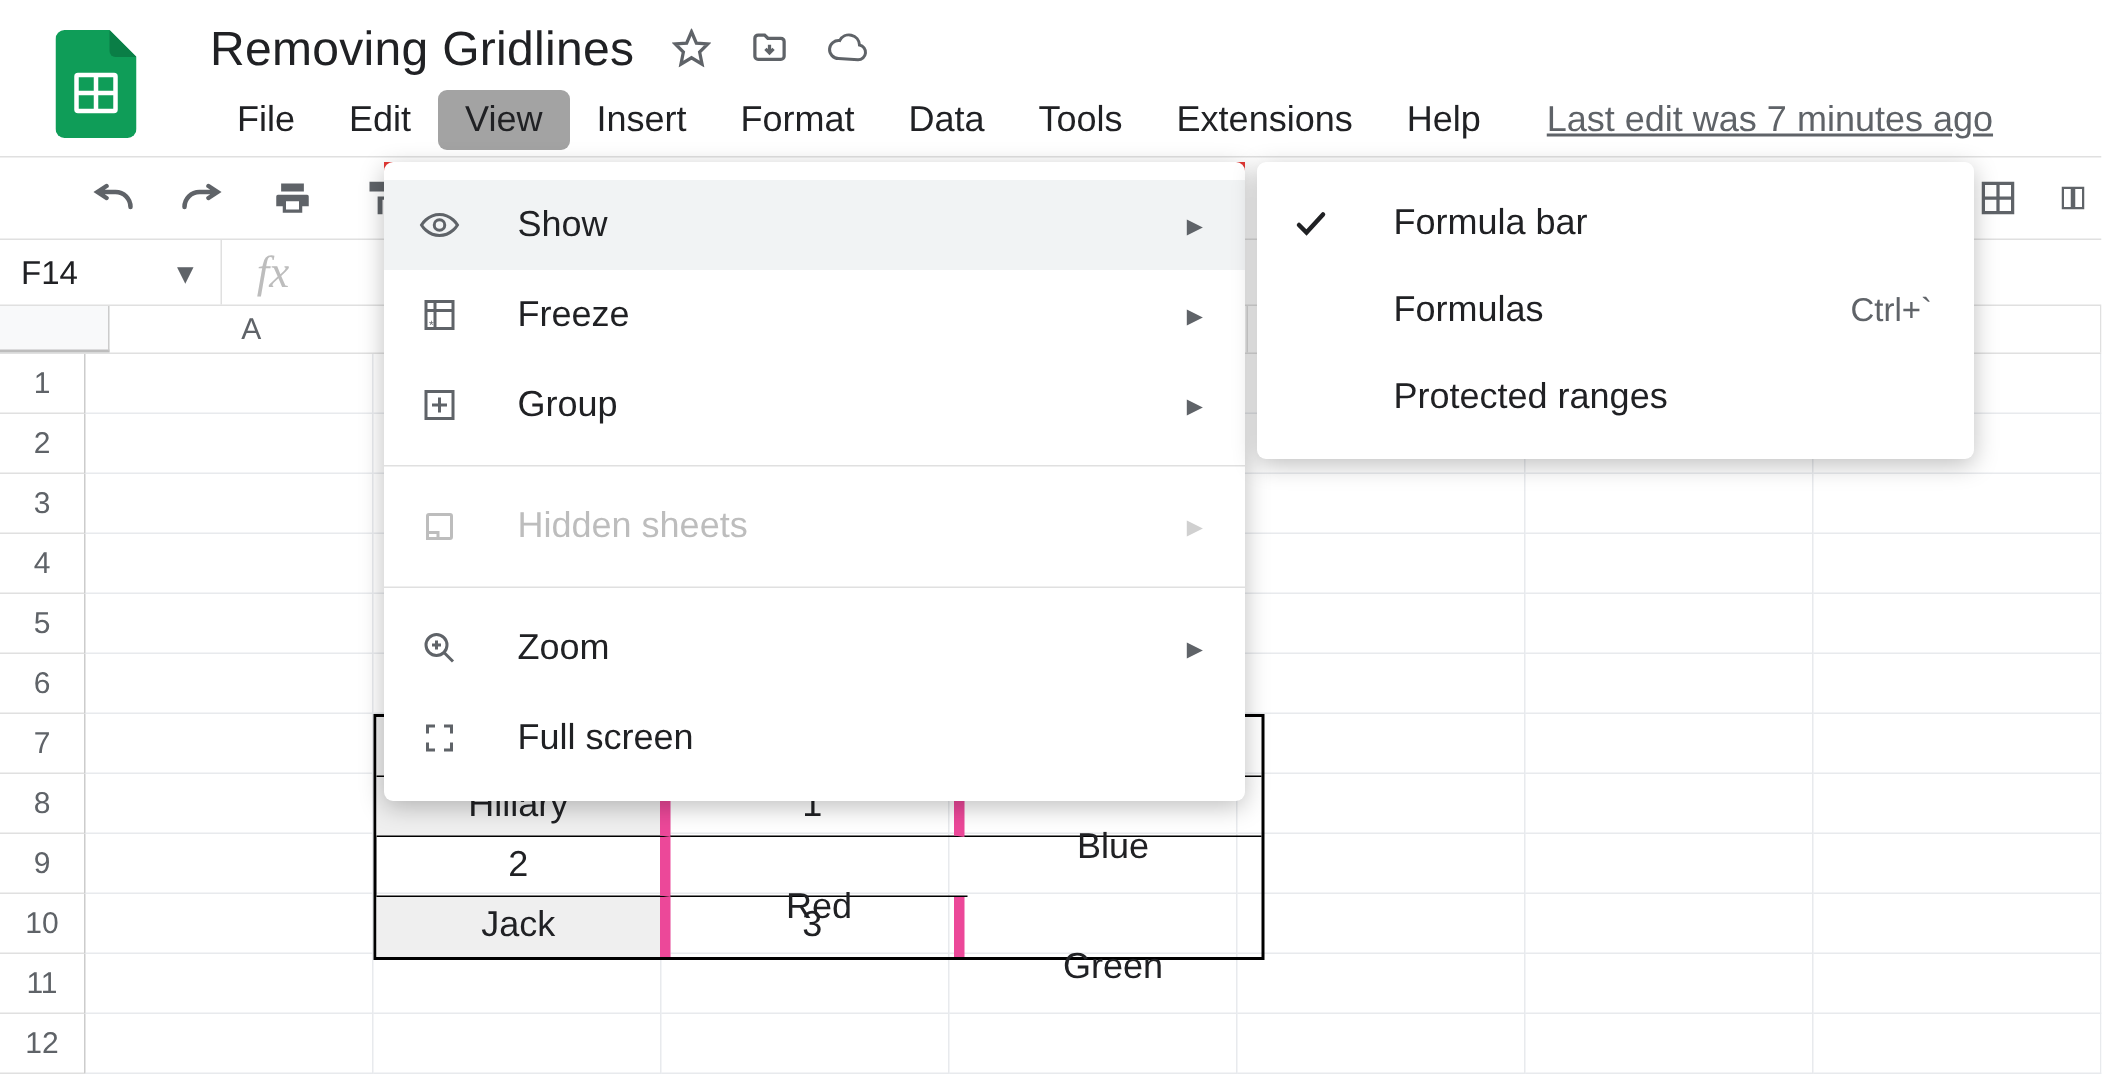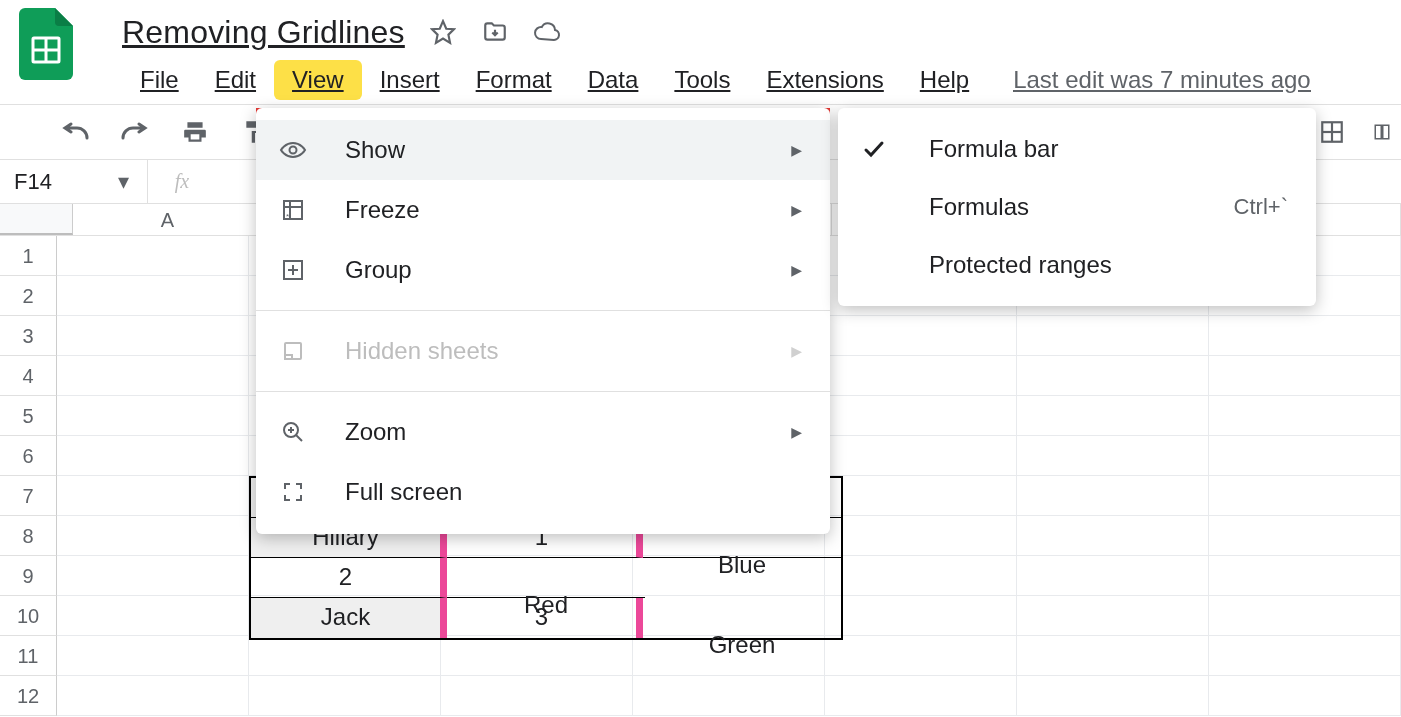--- a/index.html
+++ b/index.html
@@ -11,23 +11,22 @@
     color: #202124;
     width: 1401px;
     height: 717px;
     overflow: hidden;
     font-size: 16px;
   }
 
   
   .titlebar {
     display: flex;
-    align-items: flex-start;
-    padding: 8px 0 0 18px;
-    text-decoration: underline;
+    align-items: center;
+    padding: 8px 0 0 36px;
   }
   .sheets-logo {
     width: 56px;
     height: 72px;
     margin-right: 48px;
     display:flex; align-items:center; justify-content:center;
   }
   .title-block { display:flex; flex-direction:column; }
   .title-row {
     display:flex; align-items:center; gap:24px;
@@ -49,21 +48,21 @@
     height:48px;
     padding-left: 0;
   }
   .menu-item {
     font-size: 24px;
     padding: 6px 18px;
     border-radius: 6px;
     cursor:pointer;
     color:#202124;
   }
-  .menu-item.active { background:#fde047; }
+  .menu-item.active { background:#a3a3a3; }
   .last-edit {
     font-size:24px;
     color:#5f6368;
     text-decoration: underline;
     margin-left: 26px;
   }
 
   
   .toolbar {
     height: 56px;
@@ -90,21 +89,21 @@
     border-right: 1px solid #e0e0e0;
     display:flex; align-items:center; justify-content:space-between;
     padding: 0 18px 0 14px;
     font-size:22px;
     height:100%;
   }
   .fx-label {
     width: 68px;
     font-family: 'Times New Roman', serif;
     font-style: italic;
-    font-size: 20px;
+    font-size: 30px;
     color:#bdbdbd;
     text-align:center;
   }
 
   
   .grid-area { position:relative; }
   .col-headers {
     display:flex;
     height: 32px;
     border-bottom: 1px solid #e0e0e0;

